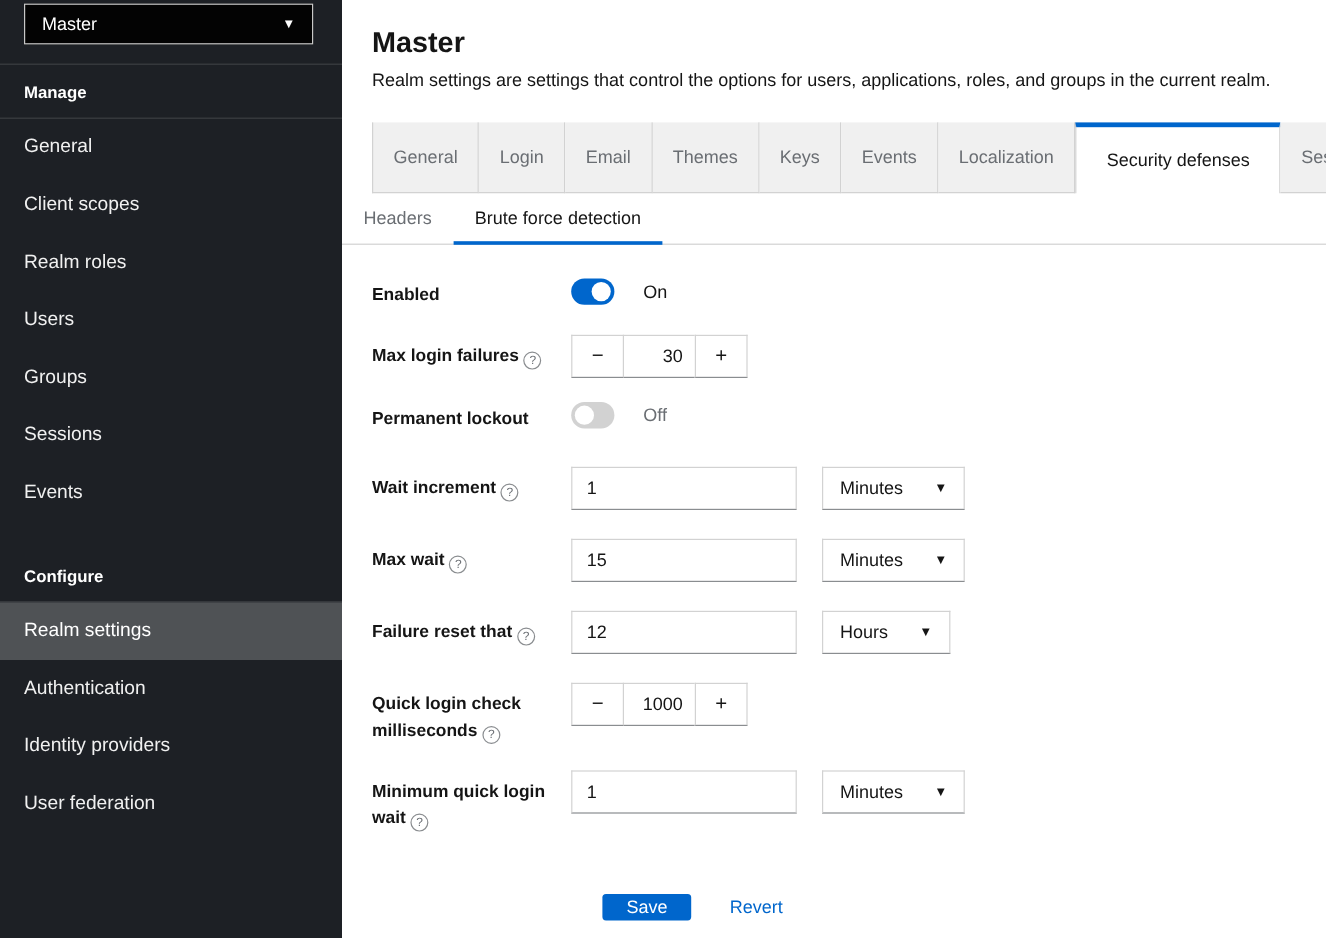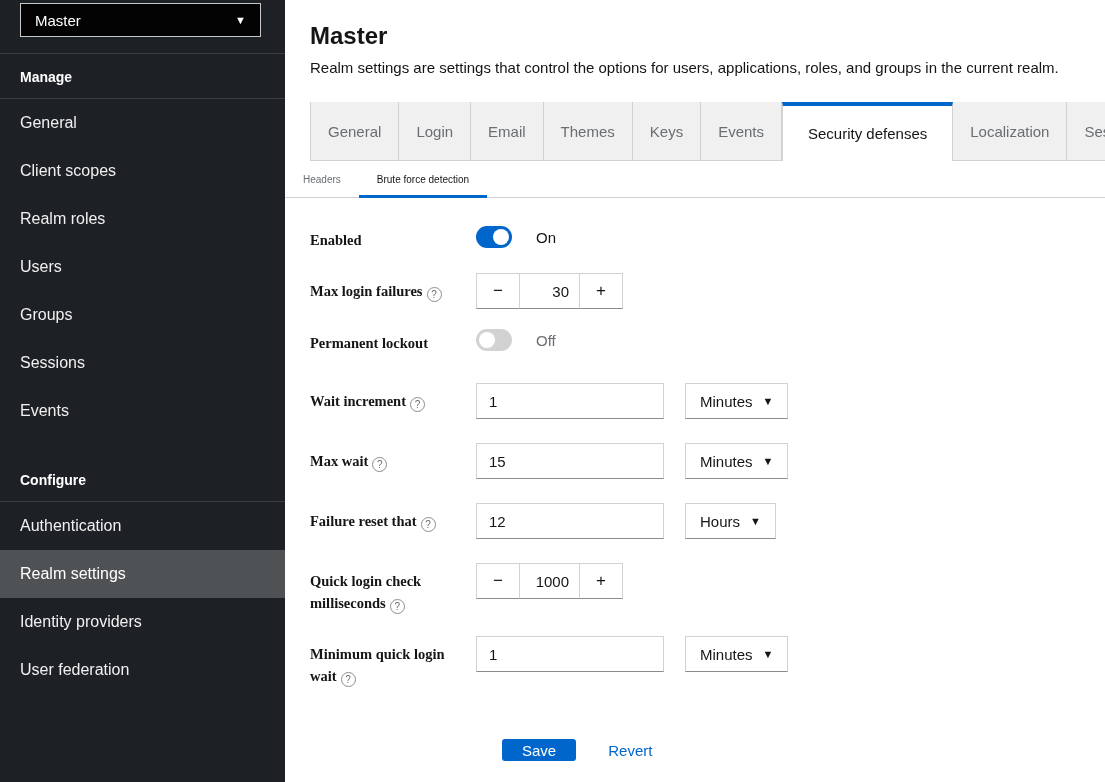--- a/index.html
+++ b/index.html
@@ -34,30 +34,30 @@
   .tab { display:flex; align-items:center; padding:0 17px; background:#f0f0f0;
     color:#6a6e73; font-size:15px; border-right:1px solid #d2d2d2;
     border-bottom:1px solid #d2d2d2; white-space:nowrap; cursor:pointer; }
   .tab:first-child { border-left:1px solid #d2d2d2; }
   .tab.active { background:#fff; color:#151515; border-top:4px solid #0066cc;
     border-bottom:none; border-left:1px solid #d2d2d2; padding:0 25px; }
   .tab.clipped { min-width:120px; }
 
   
   .subtab-bar { display:flex; border-bottom:1px solid #d2d2d2; margin-top:2px; }
-  .subtab { padding:11px 18px 10px; font-size:10px; color:#6a6e73;
+  .subtab { padding:11px 18px 10px; font-size:15px; color:#6a6e73;
     border-bottom:3px solid transparent; margin-bottom:-1px; cursor:pointer; white-space:nowrap; }
   .subtab.active { color:#151515; border-bottom-color:#0066cc; }
 
   
   .form { margin:24px 0 0 25px; }
   .form-row { display:flex; align-items:flex-start; }
   .form-label { width:166px; min-width:166px; font-size:14.5px; font-weight:bold;
     color:#151515; line-height:22px; padding-top:7px; }
-  .form-label .lbl-txt { margin-right:4px;font-family:Liberation Serif, serif; }
+  .form-label .lbl-txt { margin-right:4px; }
   .help-icon { display:inline-block; width:15px; height:15px; border:1px solid #8a8d90;
     border-radius:50%; color:#6a6e73; font-size:10px; font-weight:normal; line-height:13px;
     text-align:center; vertical-align:-2px; cursor:pointer; }
   .mb-a { margin-bottom:22px; } .mb-b { margin-bottom:16px; } .mb-c { margin-bottom:29px; }
   .mb-d { margin-bottom:24px; } .mb-e { margin-bottom:22px; }
 
   
   .toggle-wrap { display:flex; align-items:center; height:28px; padding-top:2px; }
   .toggle { width:36px; height:22px; border-radius:11px; position:relative; cursor:pointer; }
   .toggle.on { background:#0066cc; }
@@ -78,21 +78,21 @@
     border-left:none; border-right:none; text-align:right; padding-right:10px;
     font-size:15px; color:#151515; font-family:inherit; }
   .spinner .spin-btn.minus { border-right:1px solid #d2d2d2; }
   .spinner .spin-btn.plus { border-left:1px solid #d2d2d2; }
 
   
   .ctl-group { display:flex; }
   .text-input { width:188px; height:36px; border:1px solid #d2d2d2; border-bottom:1px solid #8a8d90;
     padding:0 12px; font-size:15px; color:#151515; font-family:inherit; background:#fff; }
   .unit-select { height:36px; border:1px solid #d2d2d2; border-bottom:1px solid #8a8d90;
-    background:#fff; display:flex; align-items:center; gap:10px; padding:0 14px;
+    background:#fff; display:flex; align-items:center; gap:26px; padding:0 14px;
     margin-left:21px; font-size:15px; color:#151515; cursor:pointer; }
   .select-caret { font-size:11px; color:#151515; }
 
   
   .actions { display:flex; align-items:center; margin:52px 0 0 192px; }
   .save-btn { background:#0066cc; color:#fff; border:none; border-radius:3px;
     padding:0 20px; height:22px; font-size:15px; font-family:inherit; cursor:pointer; }
   .revert-link { margin-left:32px; color:#0066cc; font-size:15px; text-decoration:none; cursor:pointer; }
 </style>
 </head>
@@ -115,43 +115,43 @@
       <li class="nav-item">Realm roles</li>
       <li class="nav-item">Users</li>
       <li class="nav-item">Groups</li>
       <li class="nav-item">Sessions</li>
       <li class="nav-item">Events</li>
     </ul>
 
     <div class="nav-spacer"></div>
     <div class="nav-group-label bordered">Configure</div>
     <ul class="nav-list">
+      <li class="nav-item selected">Realm settings</li>
       <li class="nav-item">Authentication</li>
-      <li class="nav-item selected">Realm settings</li>
       <li class="nav-item">Identity providers</li>
       <li class="nav-item">User federation</li>
     </ul>
   </nav>
 
   <main class="main">
 
     <header class="page-header">
       <h1 class="page-title">Master</h1>
       <div class="page-desc">Realm settings are settings that control the options for users, applications, roles, and groups in the current realm.</div>
     </header>
 
     <div class="tab-bar">
       <div class="tab">General</div>
       <div class="tab">Login</div>
       <div class="tab">Email</div>
       <div class="tab">Themes</div>
       <div class="tab">Keys</div>
       <div class="tab">Events</div>
+      <div class="tab">Localization</div>
       <div class="tab active">Security defenses</div>
-      <div class="tab">Localization</div>
       <div class="tab clipped">Sessions</div>
     </div>
 
     <div class="subtab-bar">
       <div class="subtab">Headers</div>
       <div class="subtab active">Brute force detection</div>
     </div>
 
     <form class="form">
 

